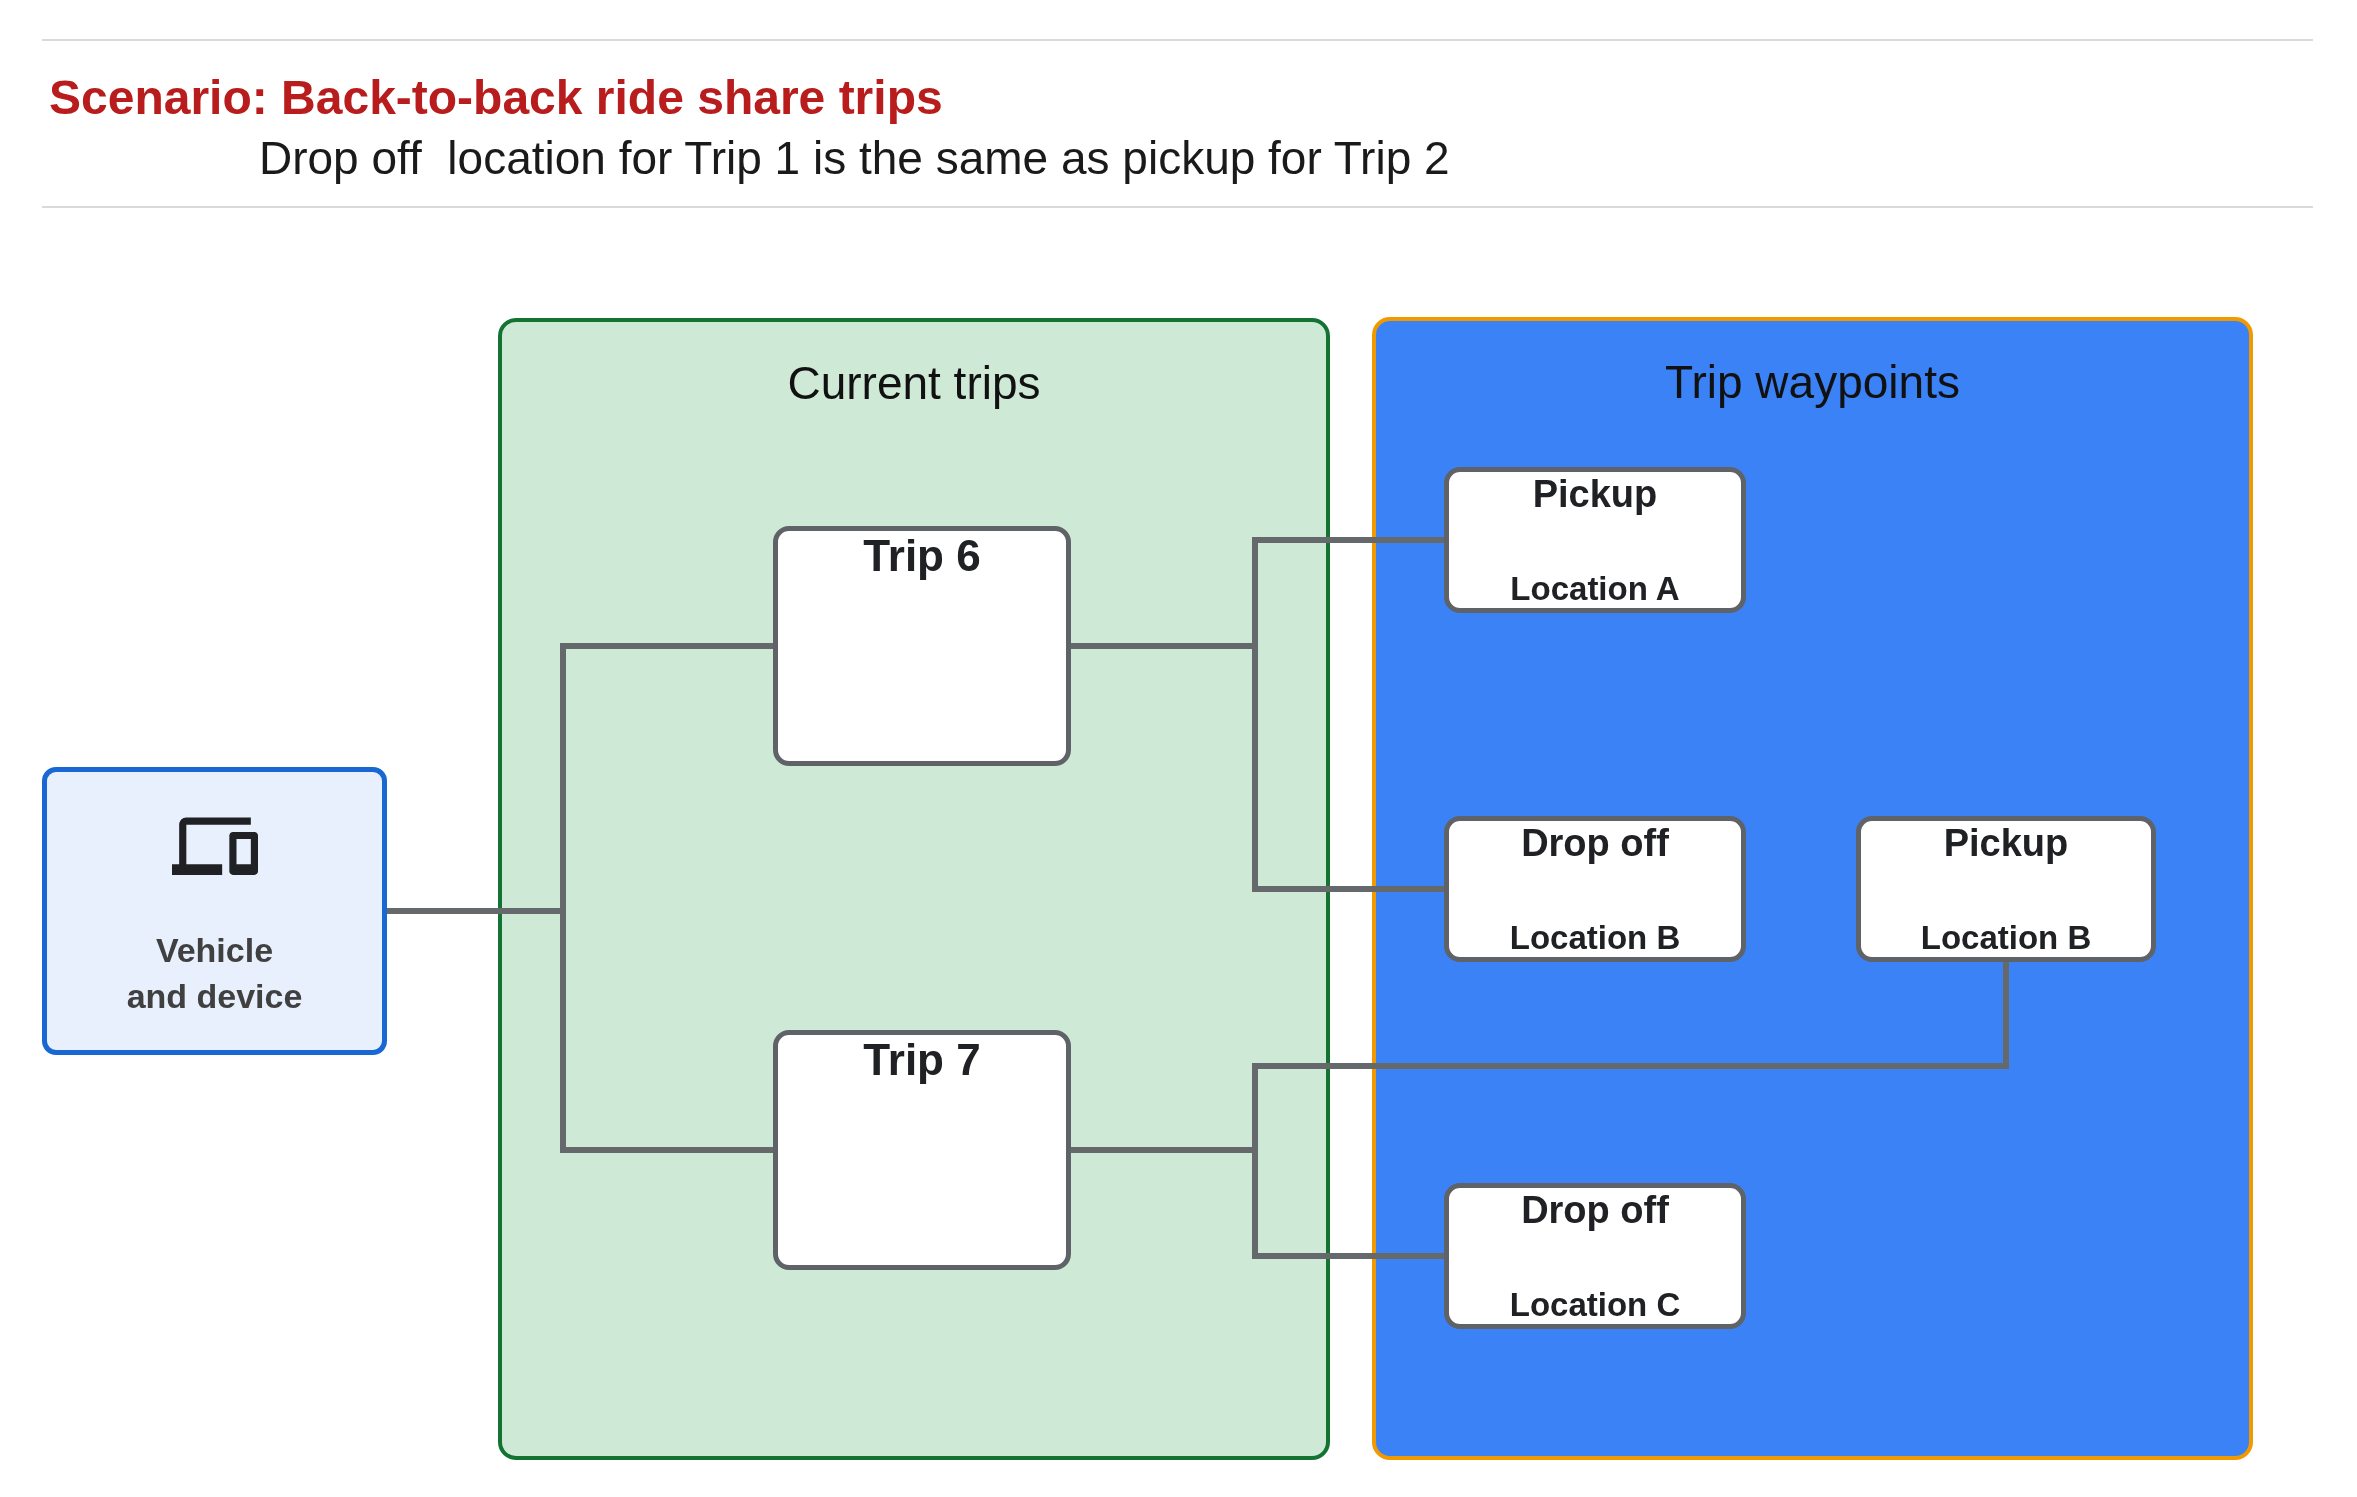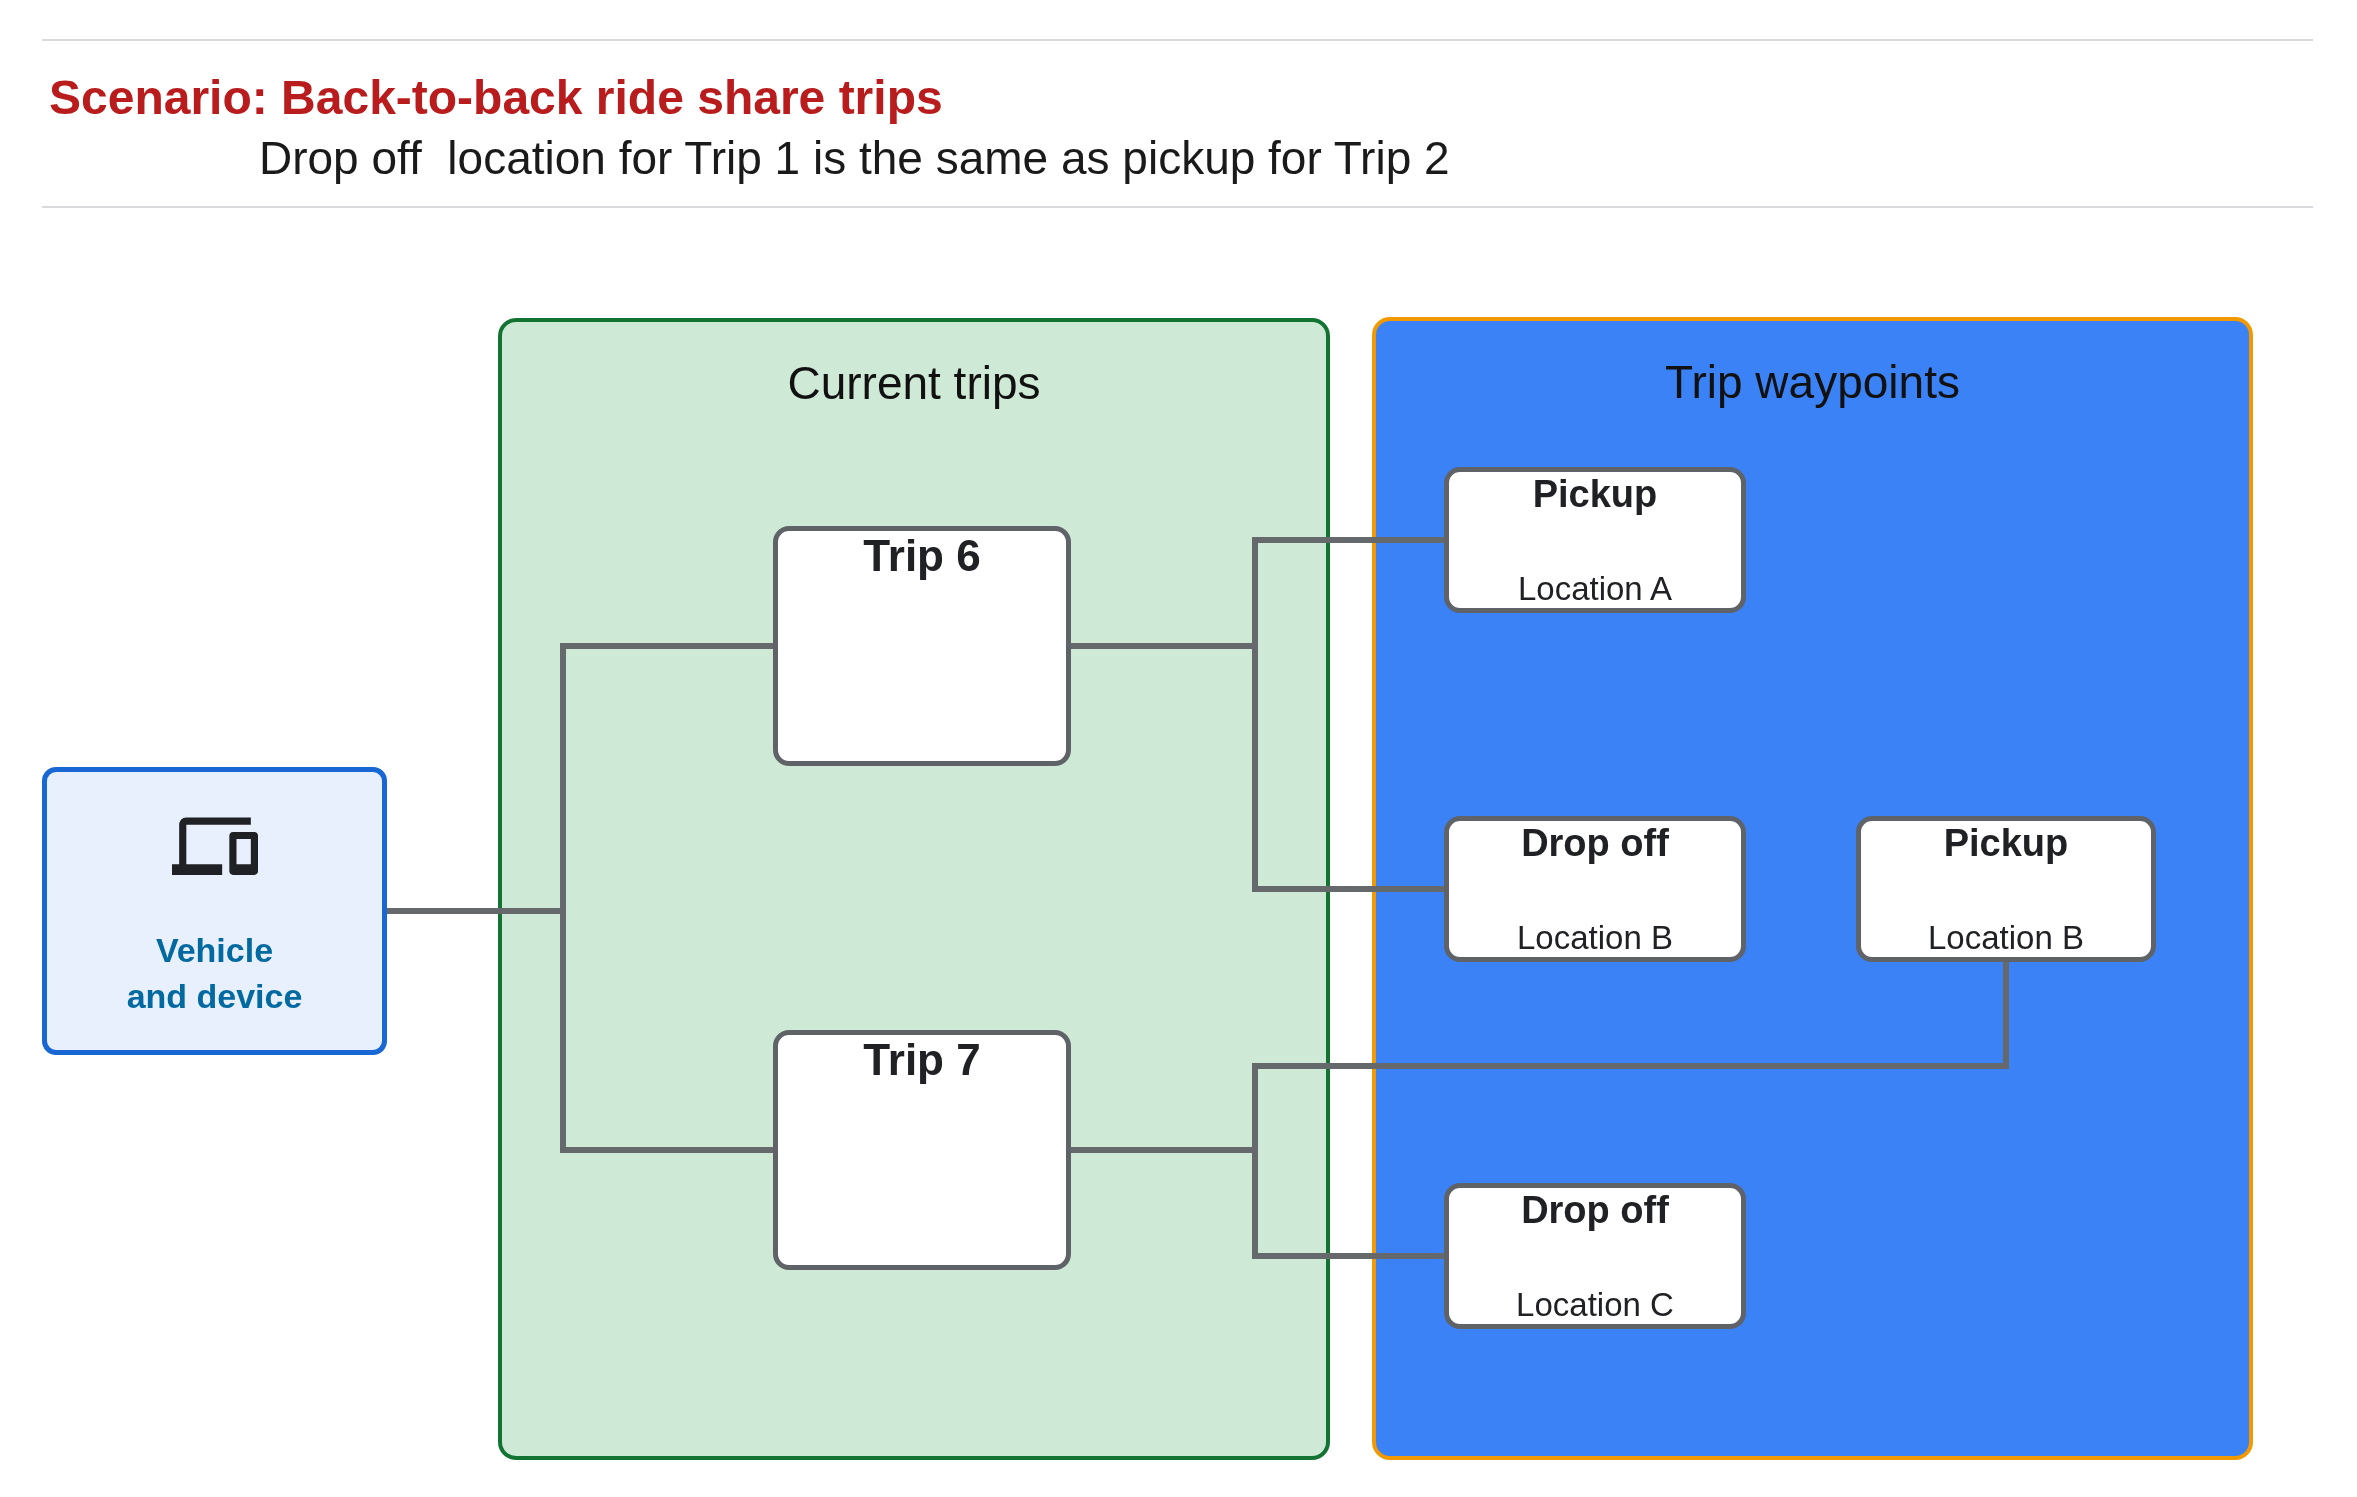--- a/index.html
+++ b/index.html
@@ -25,33 +25,33 @@
     border:5px solid #5f6368;border-radius:16px;
     display:flex;flex-direction:column;align-items:center;justify-content:space-between;
     text-align:center;
   }
   .node-vehicle{
     left:42px;top:767px;width:345px;height:288px;
     background:#e8f0fe;border:5px solid #1967d2;border-radius:14px;
     justify-content:flex-start;
   }
   .vehicle-icon{margin-top:44px;width:86px;height:64px;}
-  .vehicle-label{margin-top:48px;font-size:34px;font-weight:700;line-height:1.35;color:#0369a1;}
+  .vehicle-label{margin-top:48px;font-size:34px;font-weight:700;line-height:1.35;color:#404040;}
 
   .node-trip{width:298px;height:240px;font-size:44px;font-weight:700;}
   .node-trip1{left:773px;top:526px;}
   .node-trip2{left:773px;top:1030px;}
 
   .node-wp{width:302px;height:146px;}
   .node-pickup-a{left:1444px;top:467px;}
   .node-dropoff-b{left:1444px;top:816px;}
   .node-pickup-b{left:1856px;top:816px;width:300px;}
   .node-dropoff-c{left:1444px;top:1183px;}
   .wp-title{font-size:38px;font-weight:700;line-height:1.2;}
-  .wp-sub{font-size:33px;font-weight:400;margin-top:8px;line-height:1.15;}
+  .wp-sub{font-size:33px;font-weight:700;margin-top:8px;line-height:1.15;}
 </style>
 </head>
 <body>
 
 <div class="canvas">
 
   <div class="rule rule-top"></div>
   <div class="title">Scenario: Back-to-back ride share trips</div>
   <div class="subtitle">Drop off  location for Trip 1 is the same as pickup for Trip 2</div>
   <div class="rule rule-bottom"></div>

